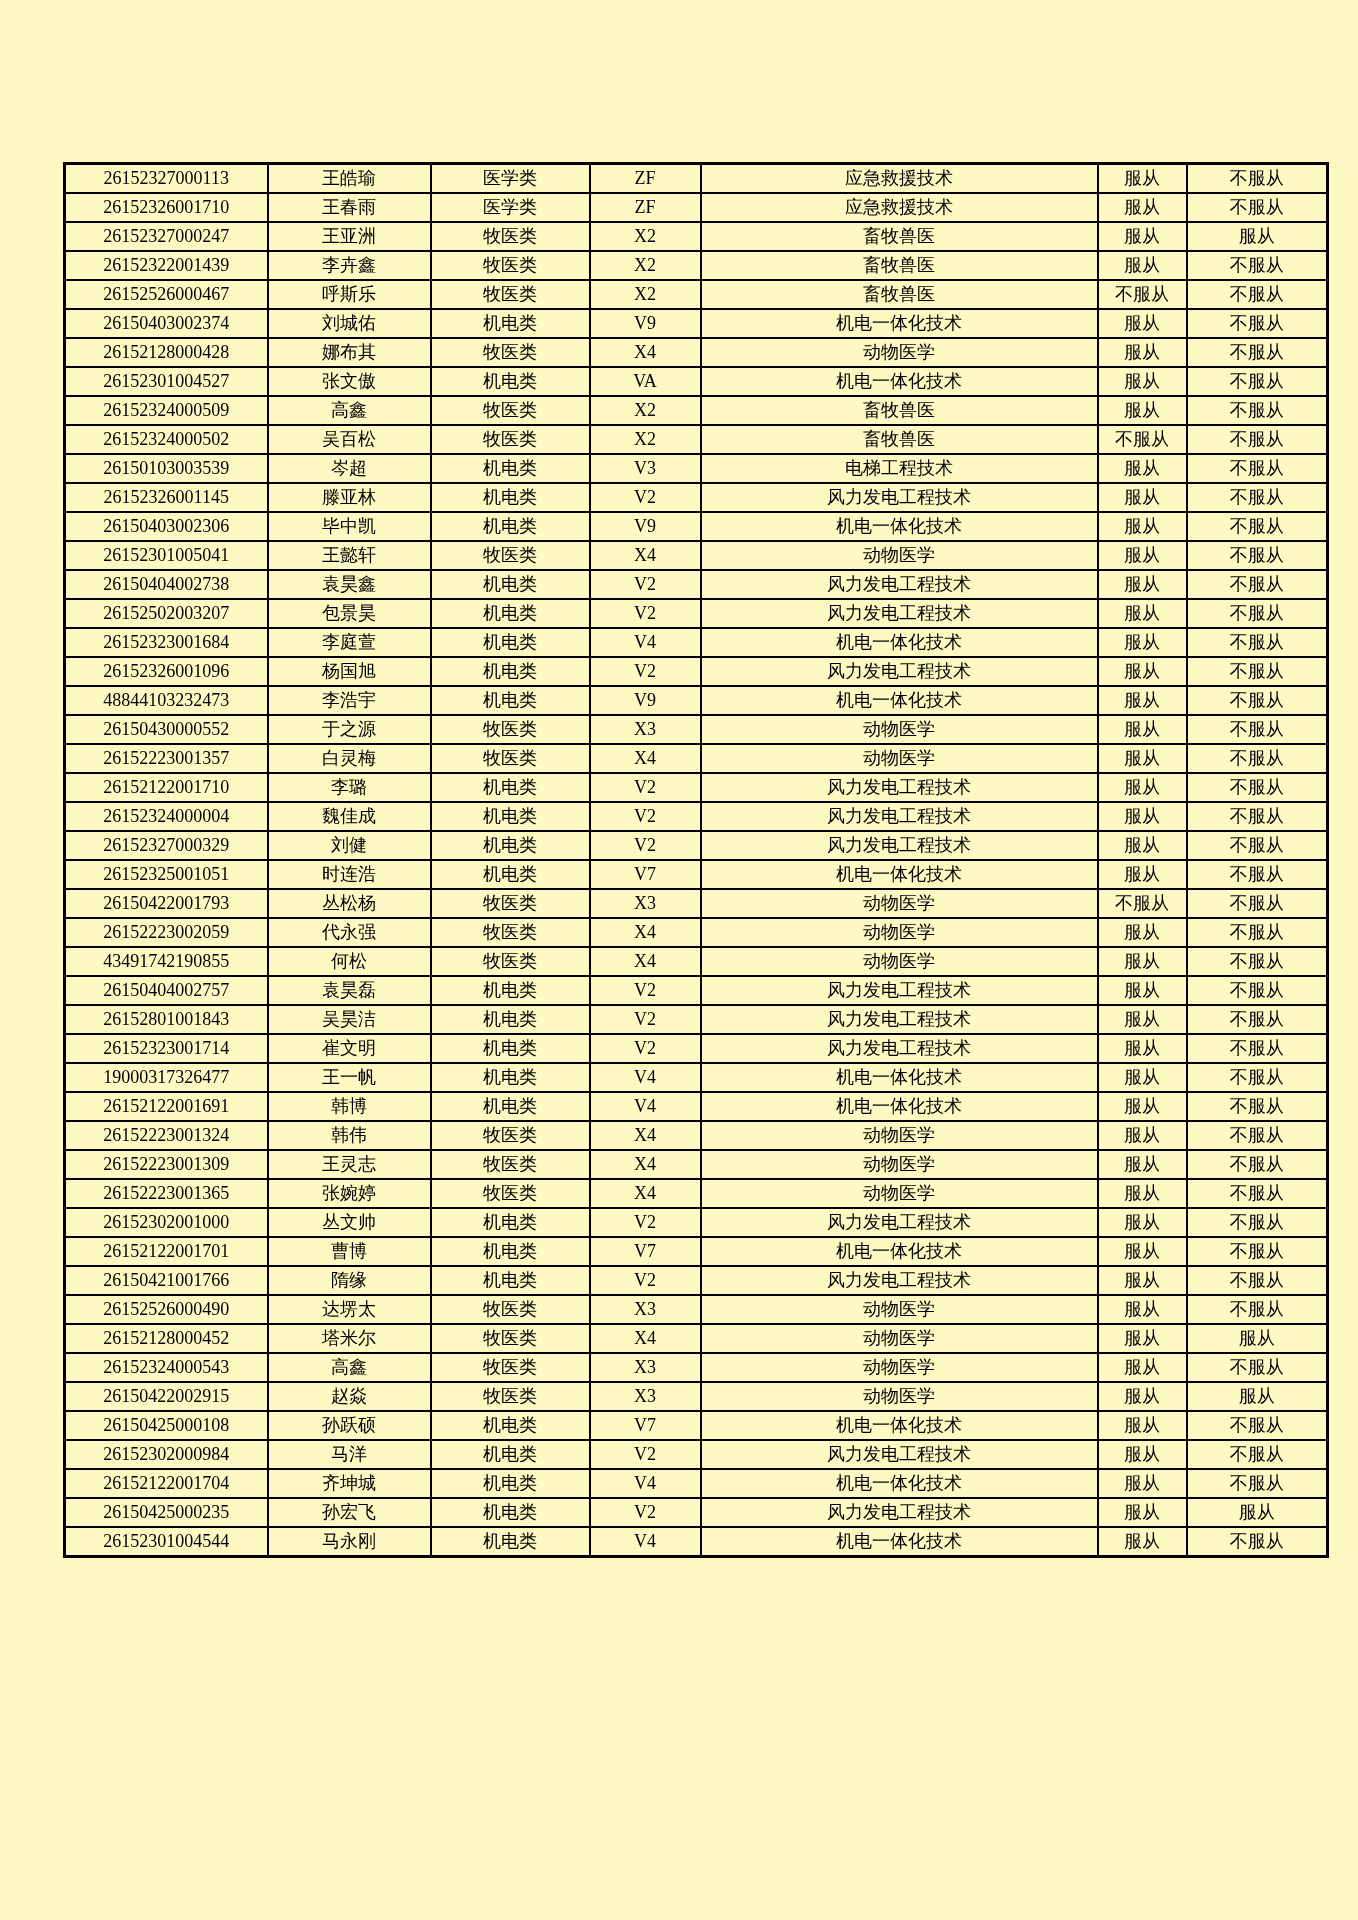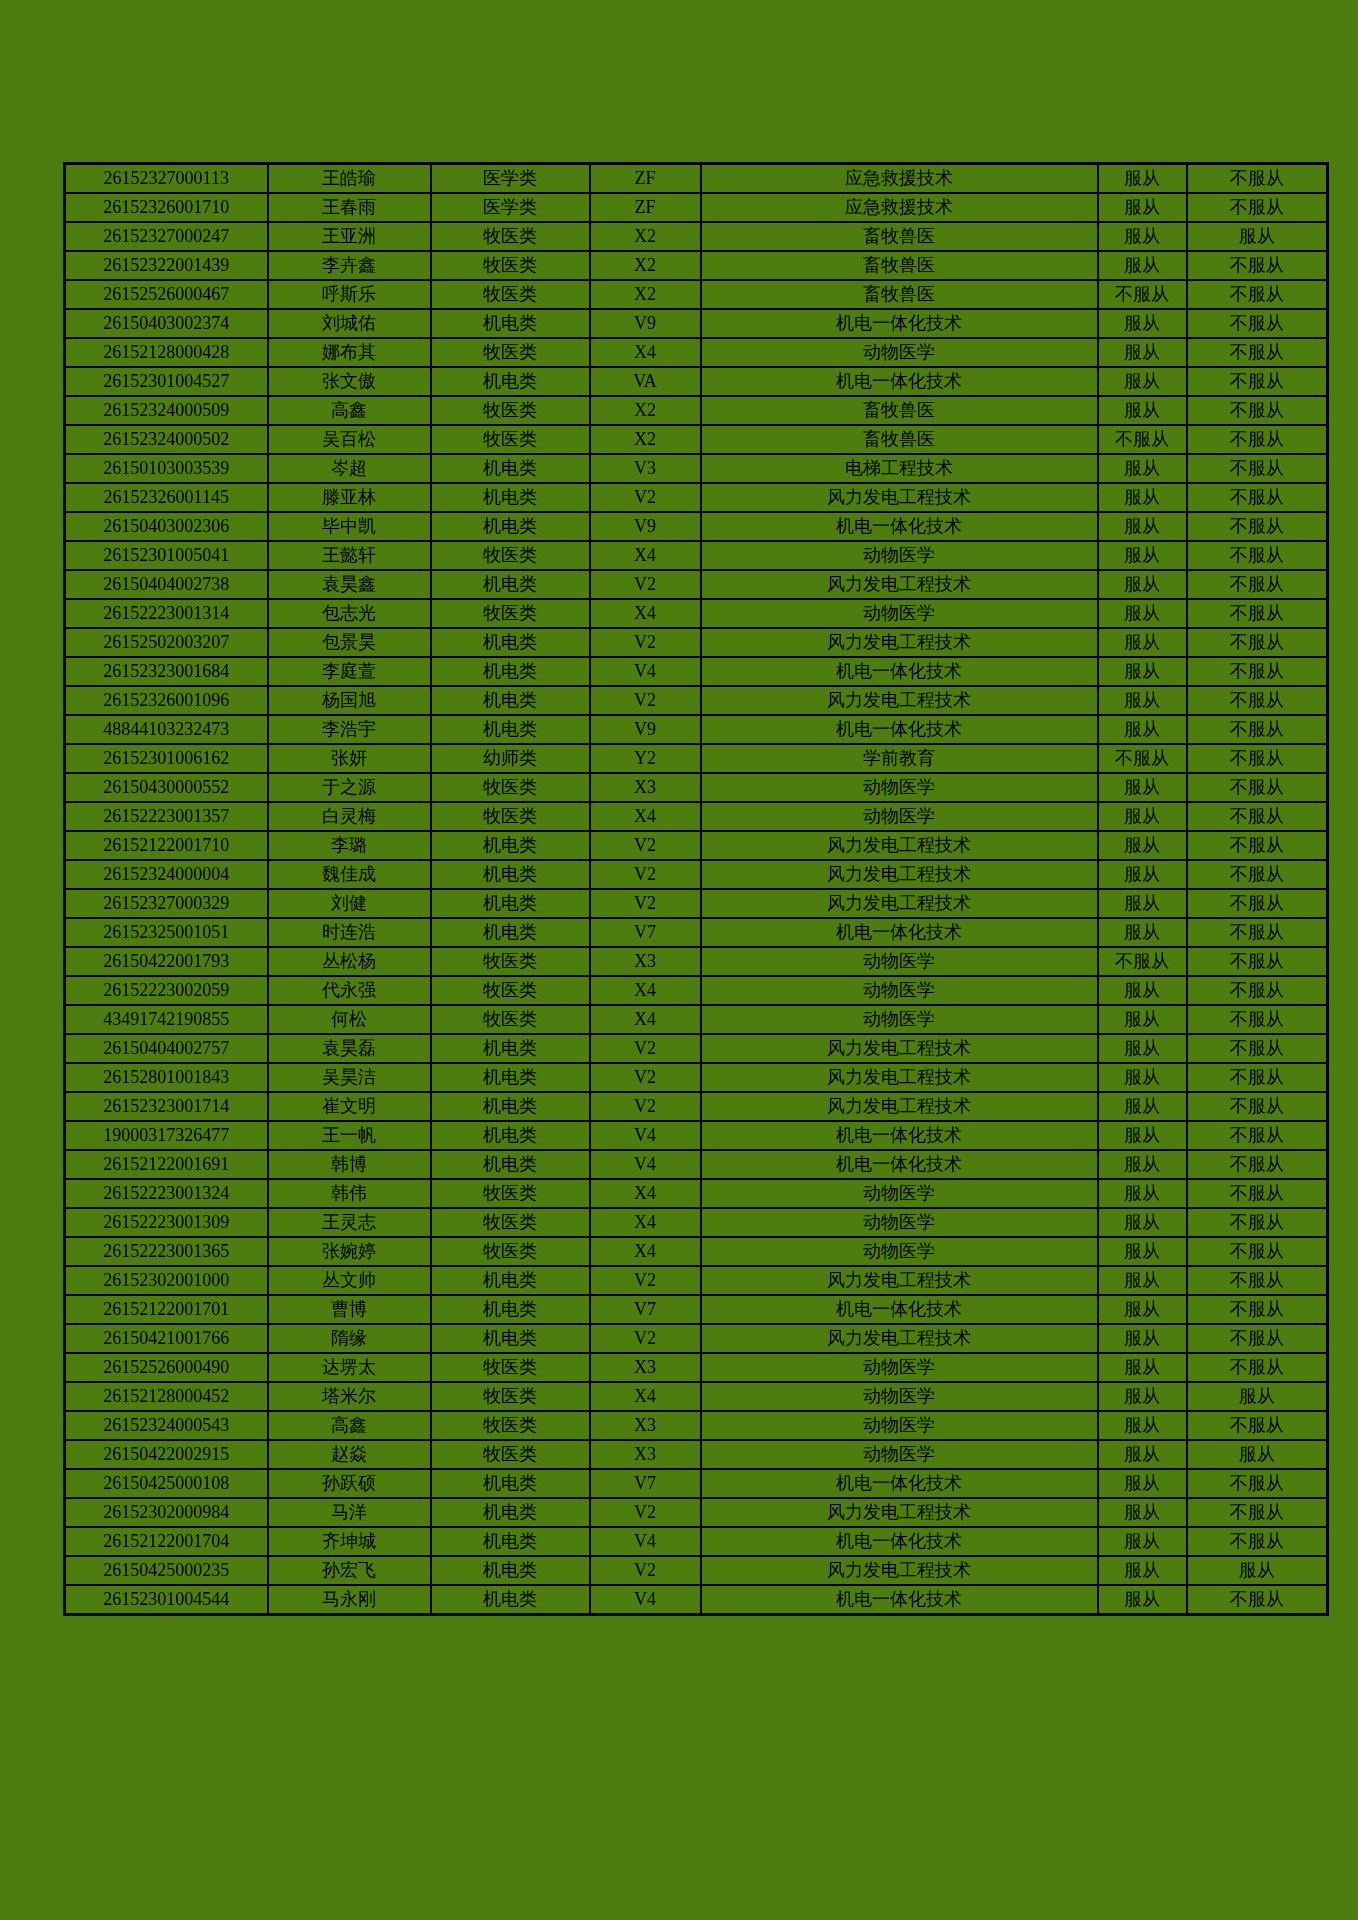--- a/index.html
+++ b/index.html
@@ -13,21 +13,21 @@
     position: relative;
     font-family: "Liberation Serif", "DejaVu Serif", serif;
     color: #000000;
   }
   .sheet {
     position: absolute;
     left: 0;
     top: 0;
     width: 1358px;
     height: 1920px;
-    background: #4d7c0f;
+    background: #fef9c3;
   }
   table.roster {
     position: absolute;
     left: 63px;
     top: 162px;
     width: 1263px;
     border-collapse: collapse;
     table-layout: fixed;
     border: 3px solid #000000;
   }
@@ -196,29 +196,20 @@
         <tr>
     <td>26150404002738</td>
     <td>袁昊鑫</td>
     <td>机电类</td>
     <td>V2</td>
     <td>风力发电工程技术</td>
     <td>服从</td>
     <td>不服从</td>
   </tr>
         <tr>
-    <td>26152223001314</td>
-    <td>包志光</td>
-    <td>牧医类</td>
-    <td>X4</td>
-    <td>动物医学</td>
-    <td>服从</td>
-    <td>不服从</td>
-  </tr>
-        <tr>
     <td>26152502003207</td>
     <td>包景昊</td>
     <td>机电类</td>
     <td>V2</td>
     <td>风力发电工程技术</td>
     <td>服从</td>
     <td>不服从</td>
   </tr>
         <tr>
     <td>26152323001684</td>
@@ -238,29 +229,20 @@
     <td>服从</td>
     <td>不服从</td>
   </tr>
         <tr>
     <td>48844103232473</td>
     <td>李浩宇</td>
     <td>机电类</td>
     <td>V9</td>
     <td>机电一体化技术</td>
     <td>服从</td>
-    <td>不服从</td>
-  </tr>
-        <tr>
-    <td>26152301006162</td>
-    <td>张妍</td>
-    <td>幼师类</td>
-    <td>Y2</td>
-    <td>学前教育</td>
-    <td>不服从</td>
     <td>不服从</td>
   </tr>
         <tr>
     <td>26150430000552</td>
     <td>于之源</td>
     <td>牧医类</td>
     <td>X3</td>
     <td>动物医学</td>
     <td>服从</td>
     <td>不服从</td>

